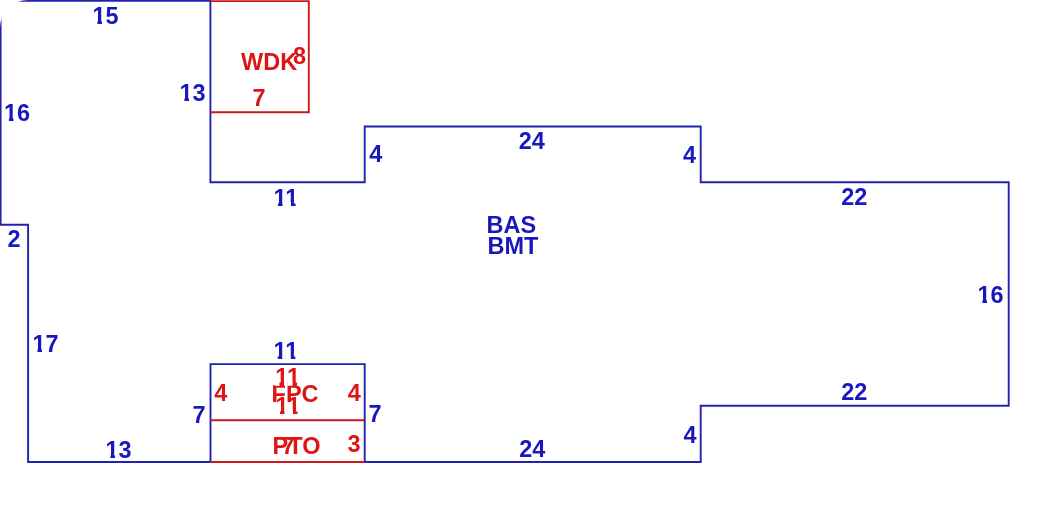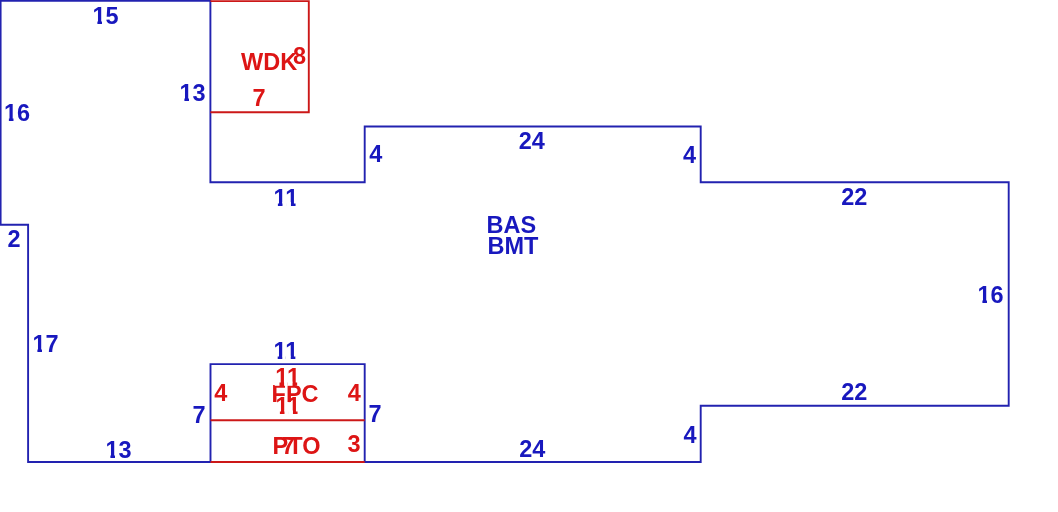--- a/index.html
+++ b/index.html
@@ -1,16 +1,16 @@
 <!DOCTYPE html>
 <html><head>
 <meta charset="utf-8">
 <style>
   html,body{margin:0;padding:0;background:#ffffff;}
-  #stage{position:relative;width:1058px;height:512px;background:#ffffff;overflow:hidden;}
+  #stage{position:relative;width:1058px;height:512px;background:#ffffff;overflow:hidden;border-radius:28px;}
   svg text{font-family:"Liberation Sans",sans-serif;font-weight:bold;font-size:23.5px;}
   .b{fill:#1818be;}
   .r{fill:#dd1515;}
 </style>
 </head>
 <body>
 <div id="stage">
 <svg width="1058" height="512" viewBox="0 0 1058 512">
 
   <polygon points="0.6,0.8 210.4,0.8 210.4,182.3 364.7,182.3 364.7,126.5 700.7,126.5 700.7,182.2 1008.7,182.2 1008.7,405.7 700.7,405.7 700.7,462 28.1,462 28.1,224.8 0.6,224.8" fill="none" stroke="#2222b0" stroke-width="1.9"></polygon>

